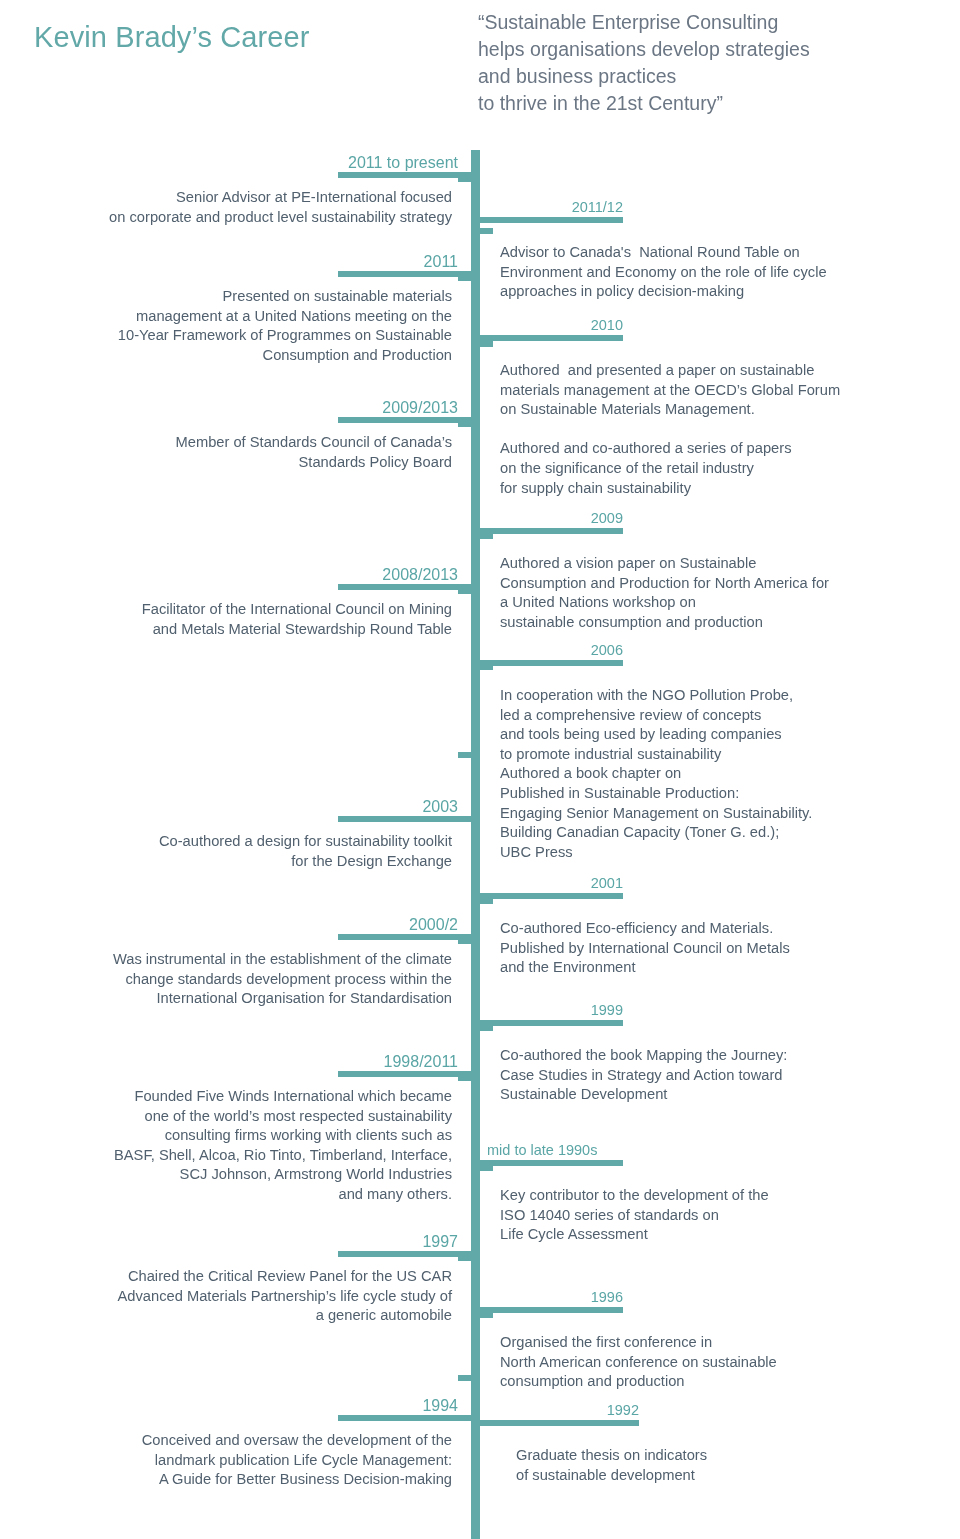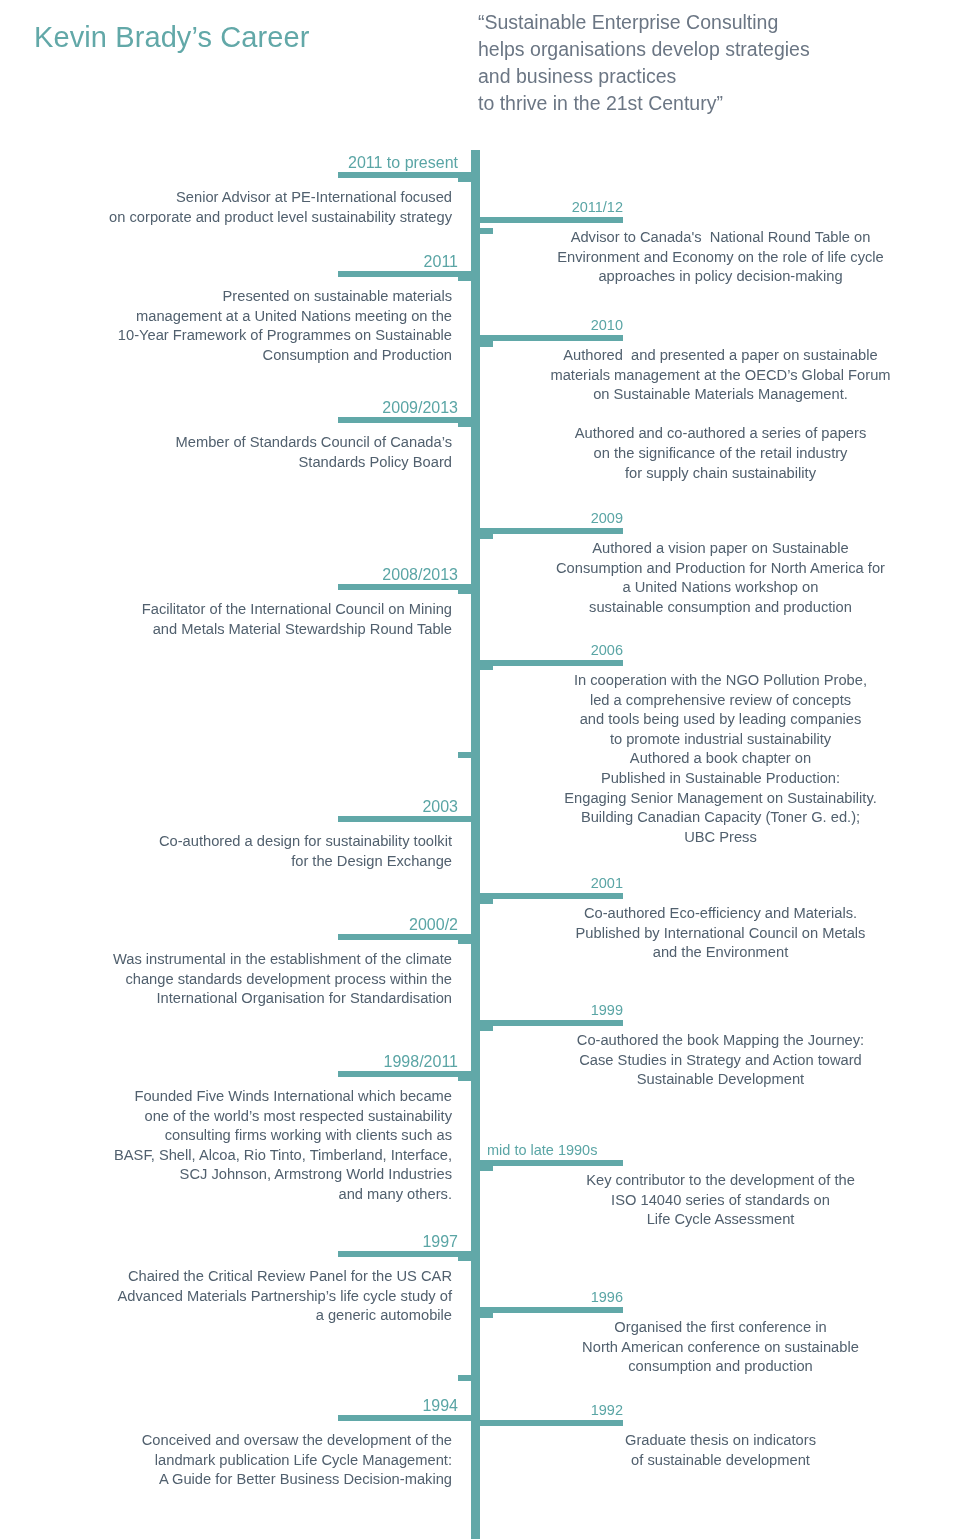--- a/index.html
+++ b/index.html
@@ -113,26 +113,25 @@
     width: 152px;
     text-align: left;
     padding-left: 16px;
   }
   .entry.right .bar {
     height: 6px;
     background: #61a8a8;
     width: 152px;
   }
   .entry.right .body {
-    margin-top: 5px;
+    margin-top: 20px;
     padding-left: 29px;
     font-size: 14.7px;
     line-height: 19.6px;
     color: #51606e;
-    text-align: center;
   }
 
   .body .ln { display: block; white-space: pre; }
   .body .blank { display: block; height: 19.6px; }
 </style>
 </head>
 <body>
 
 <div id="page">
 
@@ -340,21 +339,21 @@
   <div class="entry right" style="top:1288px;">
     <span class="date">1996</span>
     <div class="bar"></div>
     <div class="body">
       <span class="ln">Organised the first conference in</span>
       <span class="ln">North American conference on sustainable</span>
       <span class="ln">consumption and production</span>
     </div>
   </div>
 
-  <div class="entry right" style="top:1401px;">
+  <div class="entry right" style="top:1401px;padding-left:16px;">
     <span class="date">1992</span>
     <div class="bar"></div>
     <div class="body">
       <span class="ln">Graduate thesis on indicators</span>
       <span class="ln">of sustainable development</span>
     </div>
   </div>
 
 </div>
 

